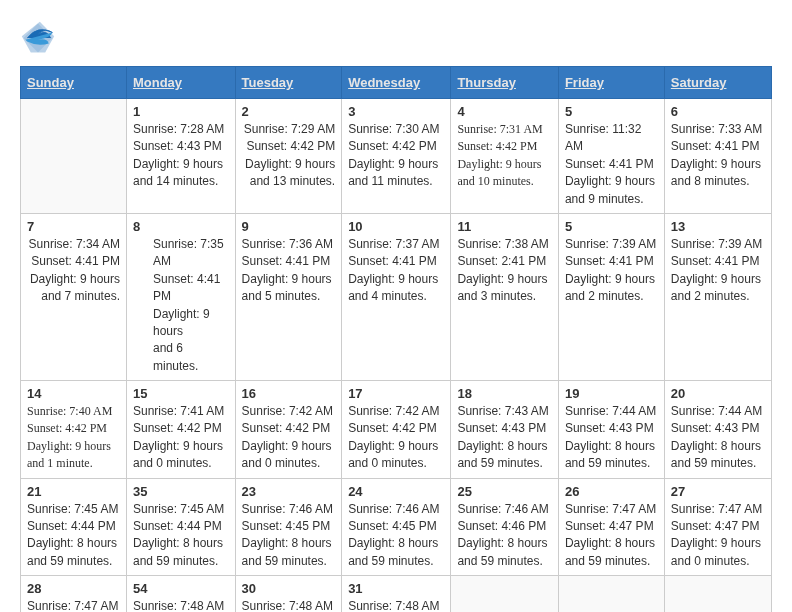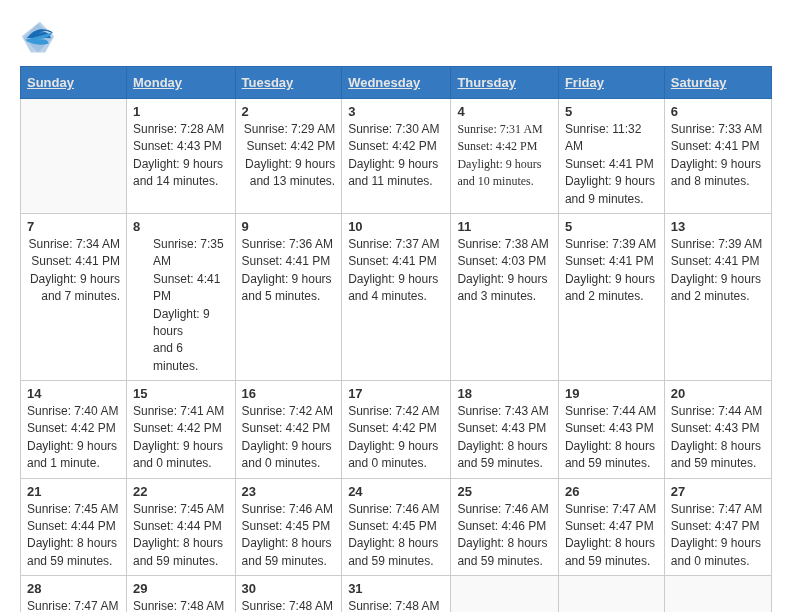--- a/index.html
+++ b/index.html
@@ -193,21 +193,21 @@
         <td>
           <span class="day-number">10</span>
           <div class="day-info" style="white-space: pre-line;">Sunrise: 7:37 AM
 Sunset: 4:41 PM
 Daylight: 9 hours
 and 4 minutes.</div>
         </td>
         <td>
           <span class="day-number">11</span>
           <div class="day-info" style="white-space: pre-line;">Sunrise: 7:38 AM
-Sunset: 4:03 PM
+Sunset: 2:41 PM
 Daylight: 9 hours
 and 3 minutes.</div>
         </td>
         <td>
           <span class="day-number">5</span>
           <div class="day-info" style="white-space: pre-line;">Sunrise: 7:39 AM
 Sunset: 4:41 PM
 Daylight: 9 hours
 and 2 minutes.</div>
         </td>
@@ -215,21 +215,21 @@
           <span class="day-number">13</span>
           <div class="day-info" style="white-space: pre-line;">Sunrise: 7:39 AM
 Sunset: 4:41 PM
 Daylight: 9 hours
 and 2 minutes.</div>
         </td>
       </tr>
       <tr>
         <td>
           <span class="day-number">14</span>
-          <div class="day-info" style="white-space: pre-line;">Sunrise: 7:40 AM
+          <div class="day-info" style="white-space: pre-line; font-family: Liberation Serif, serif;">Sunrise: 7:40 AM
 Sunset: 4:42 PM
 Daylight: 9 hours
 and 1 minute.</div>
         </td>
         <td>
           <span class="day-number">15</span>
           <div class="day-info" style="white-space: pre-line;">Sunrise: 7:41 AM
 Sunset: 4:42 PM
 Daylight: 9 hours
 and 0 minutes.</div>
@@ -272,21 +272,21 @@
       </tr>
       <tr>
         <td>
           <span class="day-number">21</span>
           <div class="day-info" style="white-space: pre-line;">Sunrise: 7:45 AM
 Sunset: 4:44 PM
 Daylight: 8 hours
 and 59 minutes.</div>
         </td>
         <td>
-          <span class="day-number">22</span>
+          <span class="day-number">35</span>
           <div class="day-info" style="white-space: pre-line;">Sunrise: 7:45 AM
 Sunset: 4:44 PM
 Daylight: 8 hours
 and 59 minutes.</div>
         </td>
         <td>
           <span class="day-number">23</span>
           <div class="day-info" style="white-space: pre-line;">Sunrise: 7:46 AM
 Sunset: 4:45 PM
 Daylight: 8 hours
@@ -323,21 +323,21 @@
       </tr>
       <tr>
         <td>
           <span class="day-number">28</span>
           <div class="day-info" style="white-space: pre-line;">Sunrise: 7:47 AM
 Sunset: 4:48 PM
 Daylight: 9 hours
 and 0 minutes.</div>
         </td>
         <td>
-          <span class="day-number">29</span>
+          <span class="day-number">54</span>
           <div class="day-info" style="white-space: pre-line;">Sunrise: 7:48 AM
 Sunset: 4:49 PM
 Daylight: 9 hours
 and 1 minute.</div>
         </td>
         <td>
           <span class="day-number">30</span>
           <div class="day-info" style="white-space: pre-line;">Sunrise: 7:48 AM
 Sunset: 4:50 PM
 Daylight: 9 hours

